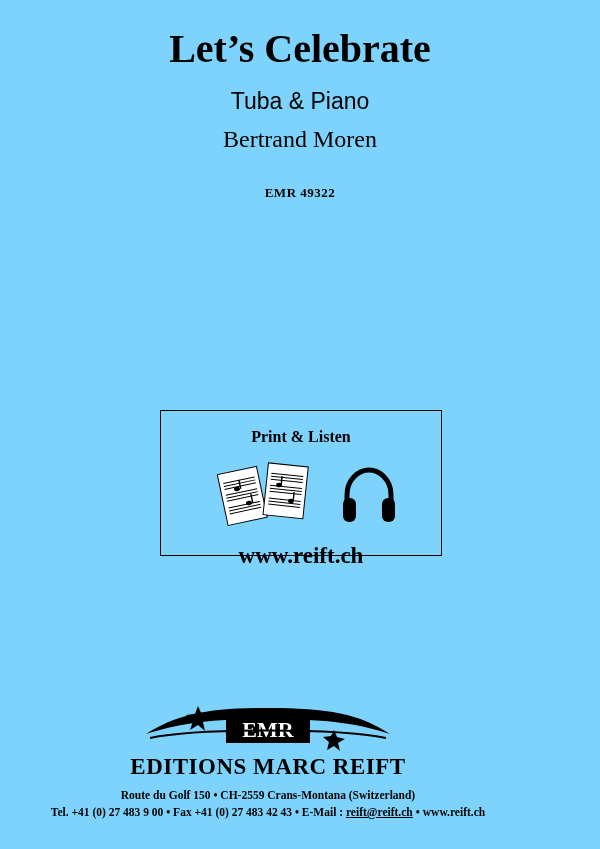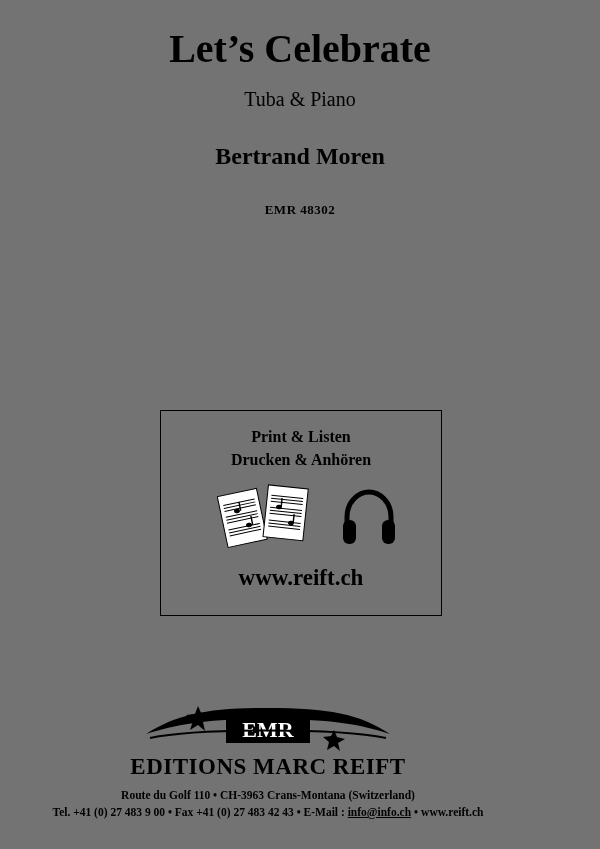--- a/index.html
+++ b/index.html
@@ -12,66 +12,66 @@
     height: 849px;
     position: relative;
     font-family: "Liberation Serif", serif;
     color: #000000;
     overflow: hidden;
   }
 
   .page {
     position: absolute;
     inset: 0;
-    background: #737373;
+    background: #7dd3fc;
   }
 
   
   .title-block {
     position: absolute;
     top: 26px;
     left: 0;
     width: 600px;
     text-align: center;
   }
   .doc-title {
     font-family: "Liberation Serif", serif;
     font-size: 40px;
     font-weight: bold;
     letter-spacing: 0px;
     line-height: 1.15;
     margin: 0;
   }
   .doc-subtitle {
-    font-family: Liberation Serif, serif;
-    font-size: 20px;
+    font-family: Liberation Sans, sans-serif;
+    font-size: 23px;
     font-weight: normal;
     margin: 16px 0 0 0;
   }
   .doc-composer {
     font-family: "Liberation Serif", serif;
     font-size: 24px;
-    font-weight: bold;
-    margin: 32px 0 0 0;
+    font-weight: normal;
+    margin: 11px 0 0 0;
   }
   .doc-code {
     font-family: "Liberation Serif", serif;
     font-size: 13px;
     font-weight: bold;
     letter-spacing: 0.5px;
     margin: 32px 0 0 0;
   }
 
   
   .promo-box {
     position: absolute;
     left: 160px;
     top: 410px;
     width: 282px;
-    height: 206px;
+    height: 146px;
     border: 1px solid #000000;
     box-sizing: border-box;
     text-align: center;
   }
   .promo-lines {
     margin-top: 15px;
   }
   .promo-line {
     font-family: "Liberation Serif", serif;
     font-size: 16px;
@@ -142,27 +142,26 @@
 </style>
 </head>
 <body>
 
 <div class="page">
 
   <div class="title-block">
     <h1 class="doc-title">Let’s Celebrate</h1>
     <div class="doc-subtitle">Tuba &amp; Piano</div>
     <div class="doc-composer">Bertrand Moren</div>
-    <div class="doc-code">EMR 48302</div>
+    <div class="doc-code">EMR 49322</div>
   </div>
 
   <div class="promo-box">
     <div class="promo-lines">
       <div class="promo-line">Print &amp; Listen</div>
-      <div class="promo-line">Drucken &amp; Anhören</div>
     </div>
 
     <div class="promo-art">
       <svg class="sheets" viewBox="0 0 110 72">
         <g stroke="#000" stroke-width="1" fill="#fff">
           <g transform="rotate(-12 30 40)">
             <rect x="6" y="10" width="40" height="52"></rect>
             <line x1="10" y1="20" x2="42" y2="20"></line>
             <line x1="10" y1="23" x2="42" y2="23"></line>
             <line x1="10" y1="26" x2="42" y2="26"></line>
@@ -214,20 +213,20 @@
       <rect x="88" y="17" width="84" height="26" fill="#000"></rect>
       <text x="130" y="37" font-family="Liberation Serif, serif" font-size="22" font-weight="bold" fill="#fff" text-anchor="middle">EMR</text>
       <path d="M60 6 l4 9 9 2 -8 5 2 9 -7 -6 -8 5 3 -9 -7 -6 9 -1 z" fill="#000"></path>
       <path d="M196 30 l3 7 8 2 -7 4 2 8 -6 -5 -7 4 2 -8 -6 -5 8 -1 z" fill="#000"></path>
       <path d="M12 38 C60 28, 200 28, 248 38" fill="none" stroke="#000" stroke-width="2"></path>
     </svg>
 
     <div class="pub-name">EDITIONS MARC REIFT</div>
 
     <div class="addr">
-      <div>Route du Golf 110 • CH-3963 Crans-Montana (Switzerland)</div>
+      <div>Route du Golf 150 • CH-2559 Crans-Montana (Switzerland)</div>
       <div>
-        <span>Tel. +41 (0) 27 483 9 00 • Fax +41 (0) 27 483 42 43 • E-Mail : </span><a href="#">info@info.ch</a><span class="sep">•</span><span>www.reift.ch</span>
+        <span>Tel. +41 (0) 27 483 9 00 • Fax +41 (0) 27 483 42 43 • E-Mail : </span><a href="#">reift@reift.ch</a><span class="sep">•</span><span>www.reift.ch</span>
       </div>
     </div>
   </div>
 
 </div>
 
 </body></html>

